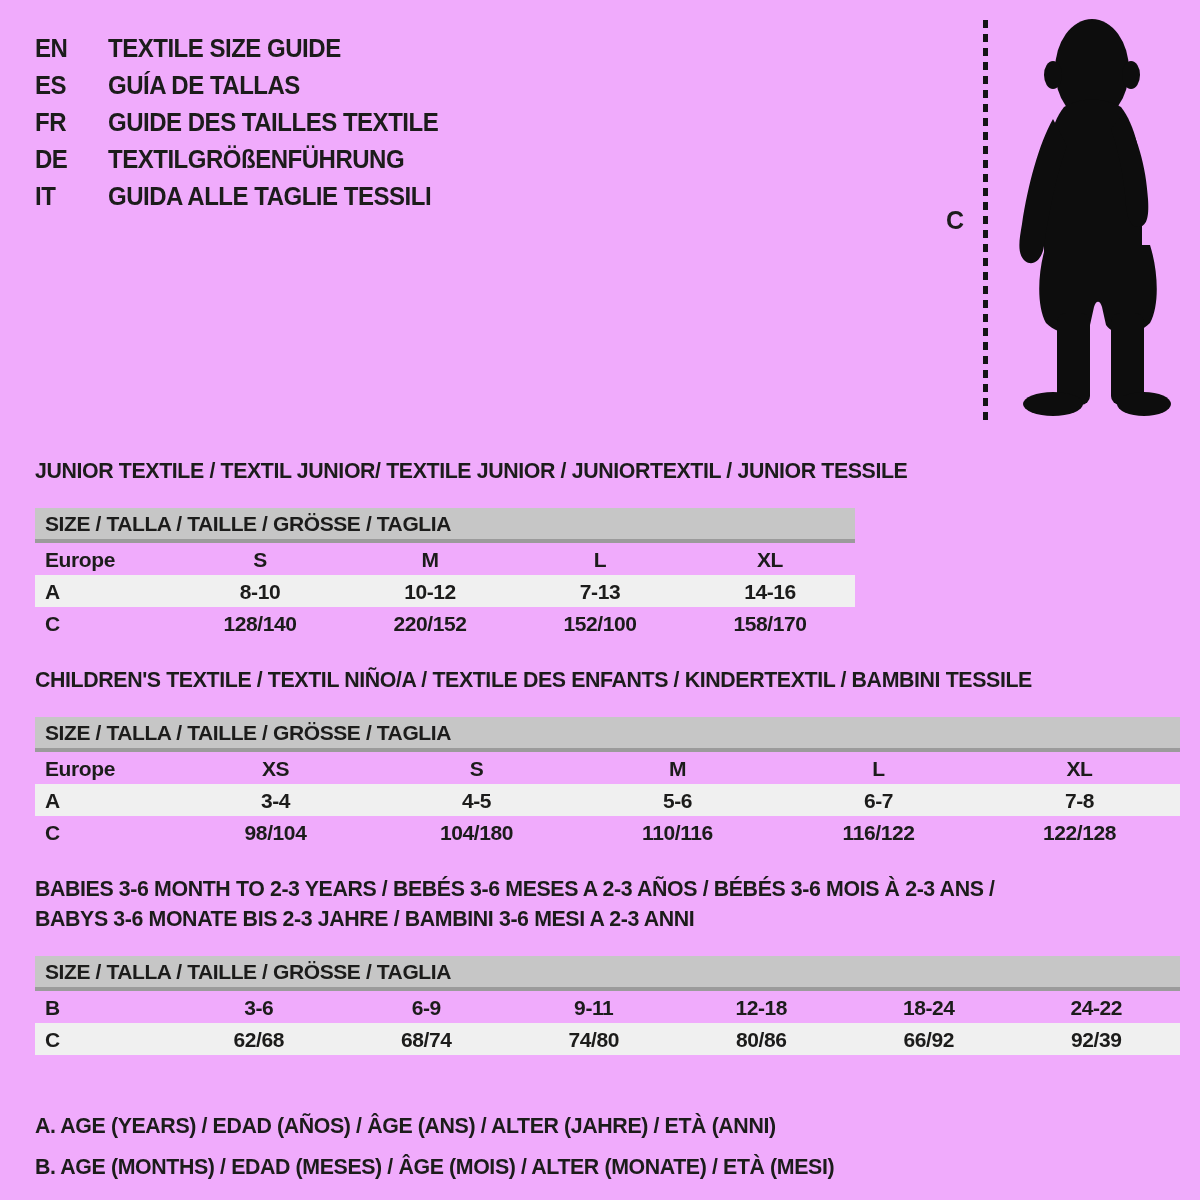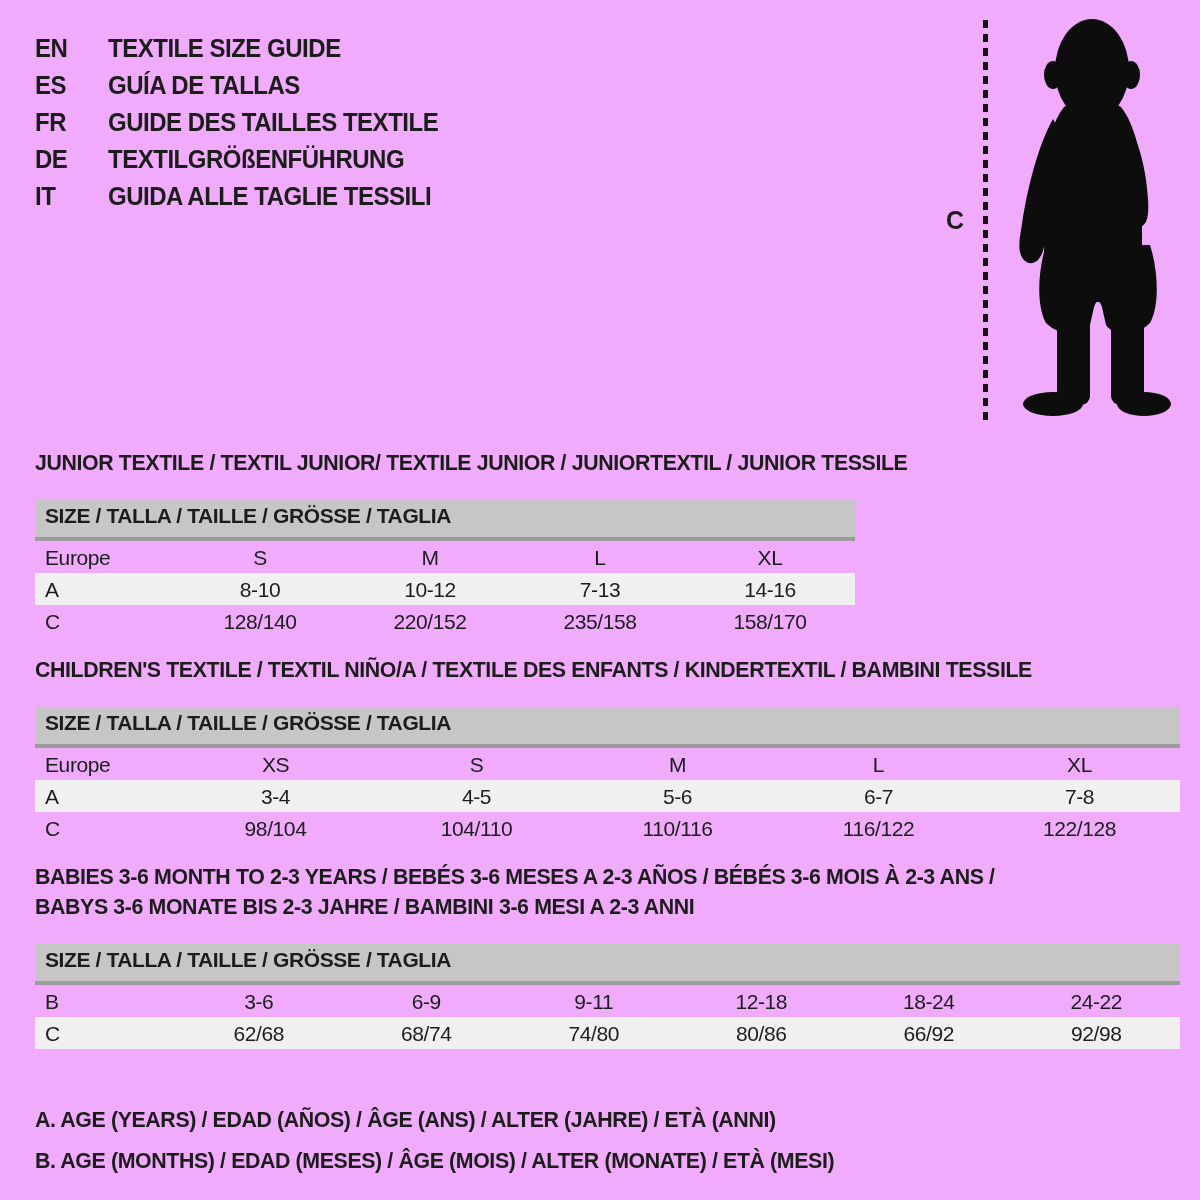--- a/index.html
+++ b/index.html
@@ -41,34 +41,34 @@
   
   .section-title-line{
     font-size:22px;font-weight:bold;
     letter-spacing:-0.4px;
     line-height:30px;
     transform:scaleX(.97);
     transform-origin:left top;
     white-space:nowrap;
   }
   .section-title-line:empty{display:none;}
-  .section{margin-top:18px;}
+  .section{margin-top:26px;}
   .section .size-table{margin-top:22px;}
   .t-head{
     background:#c6c6c6;
     border-bottom:4px solid #9b9b9b;
     font-size:21px;font-weight:bold;
-    padding:3px 10px 8px 10px;
+    padding:3px 10px 2px 10px;
     line-height:26px;
     letter-spacing:-0.4px;
     box-sizing:border-box;
   }
   .t-row{
     display:grid;
-    font-size:21px;font-weight:normal;
+    font-size:21px;font-weight:bold;
     line-height:25px;
     padding:4px 0 3px 0;
     letter-spacing:-0.4px;
   }
   .t-row.shaded{background:#f0f0f0;}
   .t-label{padding-left:10px;text-align:left;}
   .t-cell{text-align:center;}
   
   .legend{margin-top:50px;}
   .legend-line{
@@ -144,21 +144,21 @@
           <span class="t-label">A</span>
           <span class="t-cell">8-10</span>
           <span class="t-cell">10-12</span>
           <span class="t-cell">7-13</span>
           <span class="t-cell">14-16</span>
         </div>
         <div class="t-row" style="grid-template-columns: 140px repeat(4, 1fr);">
           <span class="t-label">C</span>
           <span class="t-cell">128/140</span>
           <span class="t-cell">220/152</span>
-          <span class="t-cell">235/158</span>
+          <span class="t-cell">152/100</span>
           <span class="t-cell">158/170</span>
         </div>
       </div>
   </div>
 
   <div class="section">
     <div class="section-title-line">CHILDREN'S TEXTILE / TEXTIL NIÑO/A / TEXTILE DES ENFANTS / KINDERTEXTIL / BAMBINI TESSILE</div>
 
     <div class="size-table" style="width:1145px;">
         <div class="t-head">SIZE / TALLA / TAILLE / GRÖSSE / TAGLIA</div>
@@ -174,21 +174,21 @@
           <span class="t-label">A</span>
           <span class="t-cell">3-4</span>
           <span class="t-cell">4-5</span>
           <span class="t-cell">5-6</span>
           <span class="t-cell">6-7</span>
           <span class="t-cell">7-8</span>
         </div>
         <div class="t-row" style="grid-template-columns: 140px repeat(5, 1fr);">
           <span class="t-label">C</span>
           <span class="t-cell">98/104</span>
-          <span class="t-cell">104/110</span>
+          <span class="t-cell">104/180</span>
           <span class="t-cell">110/116</span>
           <span class="t-cell">116/122</span>
           <span class="t-cell">122/128</span>
         </div>
       </div>
   </div>
 
   <div class="section">
     <div class="section-title-line">BABIES 3-6 MONTH TO 2-3 YEARS / BEBÉS 3-6 MESES A 2-3 AÑOS / BÉBÉS 3-6 MOIS À 2-3 ANS /</div>
     <div class="section-title-line">BABYS 3-6 MONATE BIS 2-3 JAHRE / BAMBINI 3-6 MESI A 2-3 ANNI</div>
@@ -203,21 +203,21 @@
           <span class="t-cell">18-24</span>
           <span class="t-cell">24-22</span>
         </div>
         <div class="t-row shaded" style="grid-template-columns: 140px repeat(6, 1fr);">
           <span class="t-label">C</span>
           <span class="t-cell">62/68</span>
           <span class="t-cell">68/74</span>
           <span class="t-cell">74/80</span>
           <span class="t-cell">80/86</span>
           <span class="t-cell">66/92</span>
-          <span class="t-cell">92/98</span>
+          <span class="t-cell">92/39</span>
         </div>
       </div>
   </div>
 
   <div class="legend">
     <div class="legend-line">A. AGE (YEARS) / EDAD (AÑOS) / ÂGE (ANS) / ALTER (JAHRE) / ETÀ (ANNI)</div>
     <div class="legend-line">B. AGE (MONTHS) / EDAD (MESES) / ÂGE (MOIS) / ALTER (MONATE) / ETÀ (MESI)</div>
 
   </div>
 

